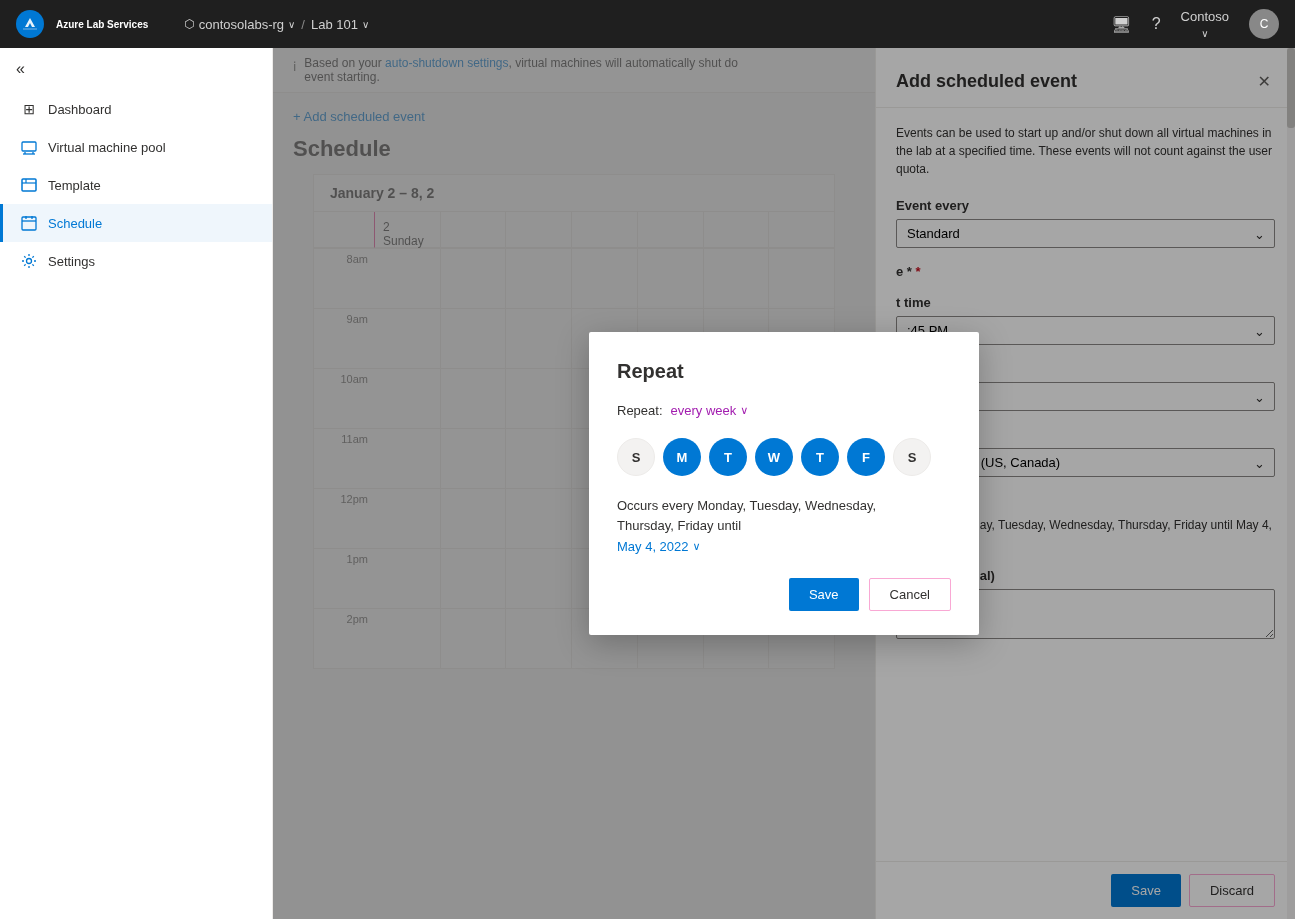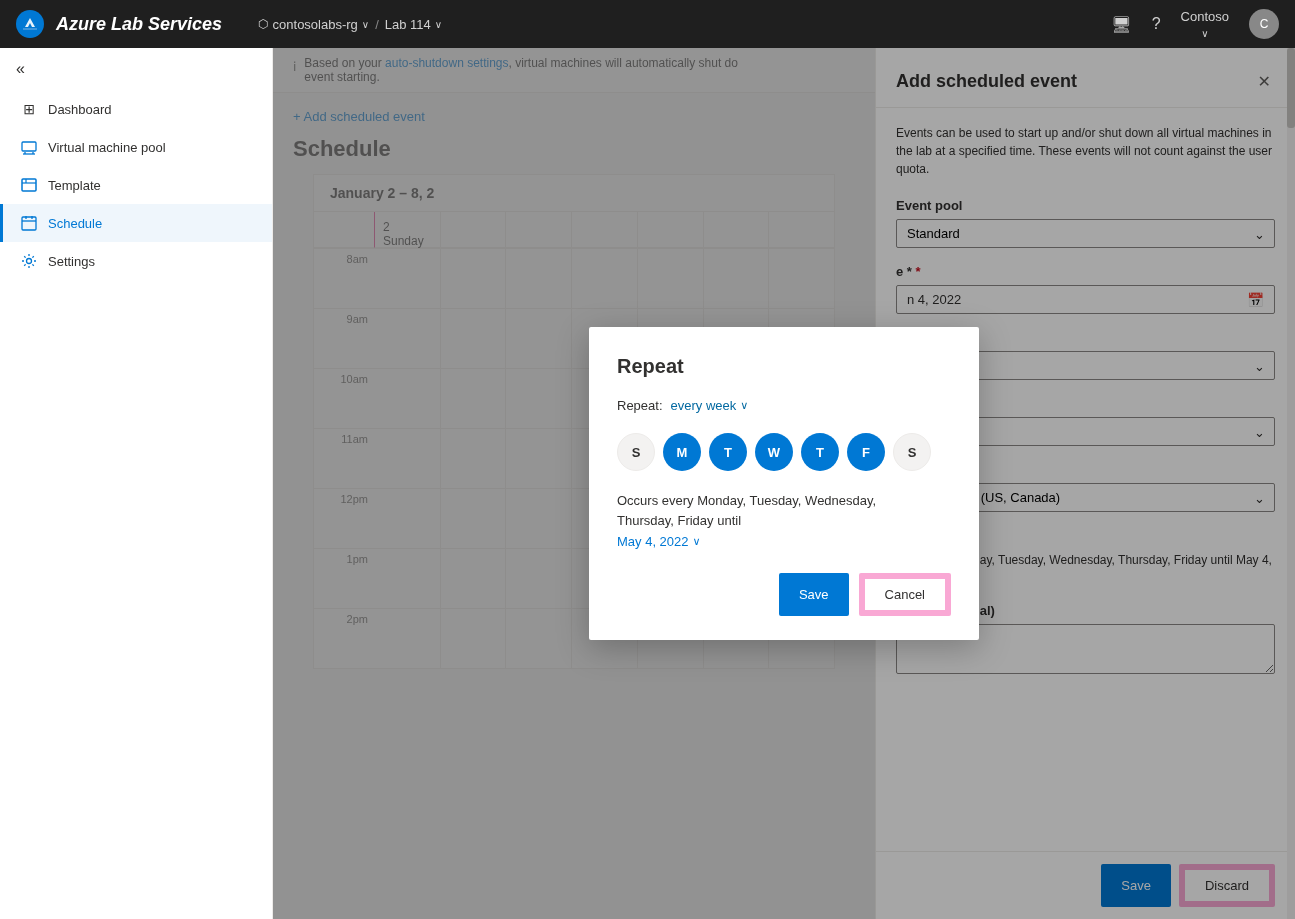--- a/index.html
+++ b/index.html
@@ -21,24 +21,23 @@
       background: #0078d4;
       border-radius: 50%;
       display: flex; align-items: center; justify-content: center;
       color: #fff;
       font-size: 14px;
       font-weight: bold;
       flex-shrink: 0;
     }
     .topnav-title {
       color: #fff;
-      font-size: 18px;
+      font-size: 10px;
       font-weight: 600;
       margin-right: 24px;
-      font-style: italic;
     }
     .topnav-breadcrumb {
       display: flex; align-items: center; gap: 6px;
       font-size: 13px;
       color: #d0d0d0;
     }
     .topnav-breadcrumb .sep { color: #888; }
     .topnav-breadcrumb .item {
       display: flex; align-items: center; gap: 4px;
       cursor: pointer;
@@ -320,21 +319,21 @@
       color: #fff;
       border: none;
       padding: 8px 20px;
       font-size: 13px;
       cursor: pointer;
       border-radius: 2px;
     }
     .btn-secondary {
       background: #fff;
       color: #323130;
-      border: 6px solid #f9a8d4;
+      border: 1px solid #f9a8d4;
       padding: 8px 20px;
       font-size: 13px;
       cursor: pointer;
       border-radius: 2px;
     }
 
     
     .overlay {
       position: absolute;
       top: 0; left: 0; right: 0; bottom: 0;
@@ -365,21 +364,21 @@
       align-items: center;
       gap: 8px;
       margin-bottom: 20px;
       font-size: 13px;
     }
     .modal-repeat-label { font-weight: 400; }
     .modal-repeat-select {
       display: flex;
       align-items: center;
       gap: 4px;
-      color: #0369a1;
+      color: #a21caf;
       cursor: pointer;
       font-size: 13px;
     }
     .day-circles {
       display: flex;
       gap: 8px;
       margin-bottom: 20px;
     }
     .day-circle {
       width: 38px; height: 38px;
@@ -436,21 +435,21 @@
   <span class="topnav-title">Azure Lab Services</span>
 
   <div class="topnav-breadcrumb">
     <div class="item">
       <span style="font-size:12px;">⬡</span>
       <span>contosolabs-rg</span>
       <span style="font-size:10px;">∨</span>
     </div>
     <span class="sep">/</span>
     <div class="item">
-      <span>Lab 114</span>
+      <span>Lab 101</span>
       <span style="font-size:10px;">∨</span>
     </div>
   </div>
 
   <div class="topnav-right">
     <span class="icon-btn">🖥</span>
     <span class="icon-btn">?</span>
     <div class="org">
       <span>Contoso</span>
       <span style="font-size:10px;">∨</span>
@@ -622,39 +621,33 @@
         <span class="panel-title">Add scheduled event</span>
         <button class="panel-close-btn">
           <span>✕</span>
         </button>
       </div>
 
       <div class="panel-body">
         <p class="panel-description">Events can be used to start up and/or shut down all virtual machines in the lab at a specified time. These events will not count against the user quota.</p>
 
         <div class="field-group">
-          <label class="field-label">Event pool</label>
+          <label class="field-label">Event every</label>
           <div class="select-wrapper">
             <select class="field-input-select">
               <option>Standard</option>
             </select>
           </div>
         </div>
 
         <div class="field-group">
           <label class="field-label">
             <span>e *</span>
             <span class="required"> *</span>
           </label>
-          <div class="date-input-wrapper">
-            <div class="field-input" style="cursor:pointer;">
-              <span>n 4, 2022</span>
-              <span class="cal-icon">📅</span>
-            </div>
-          </div>
         </div>
 
         <div class="field-group">
           <label class="field-label">t time</label>
           <div class="select-wrapper">
             <select class="field-input-select">
               <option>:45 PM</option>
             </select>
           </div>
         </div>

